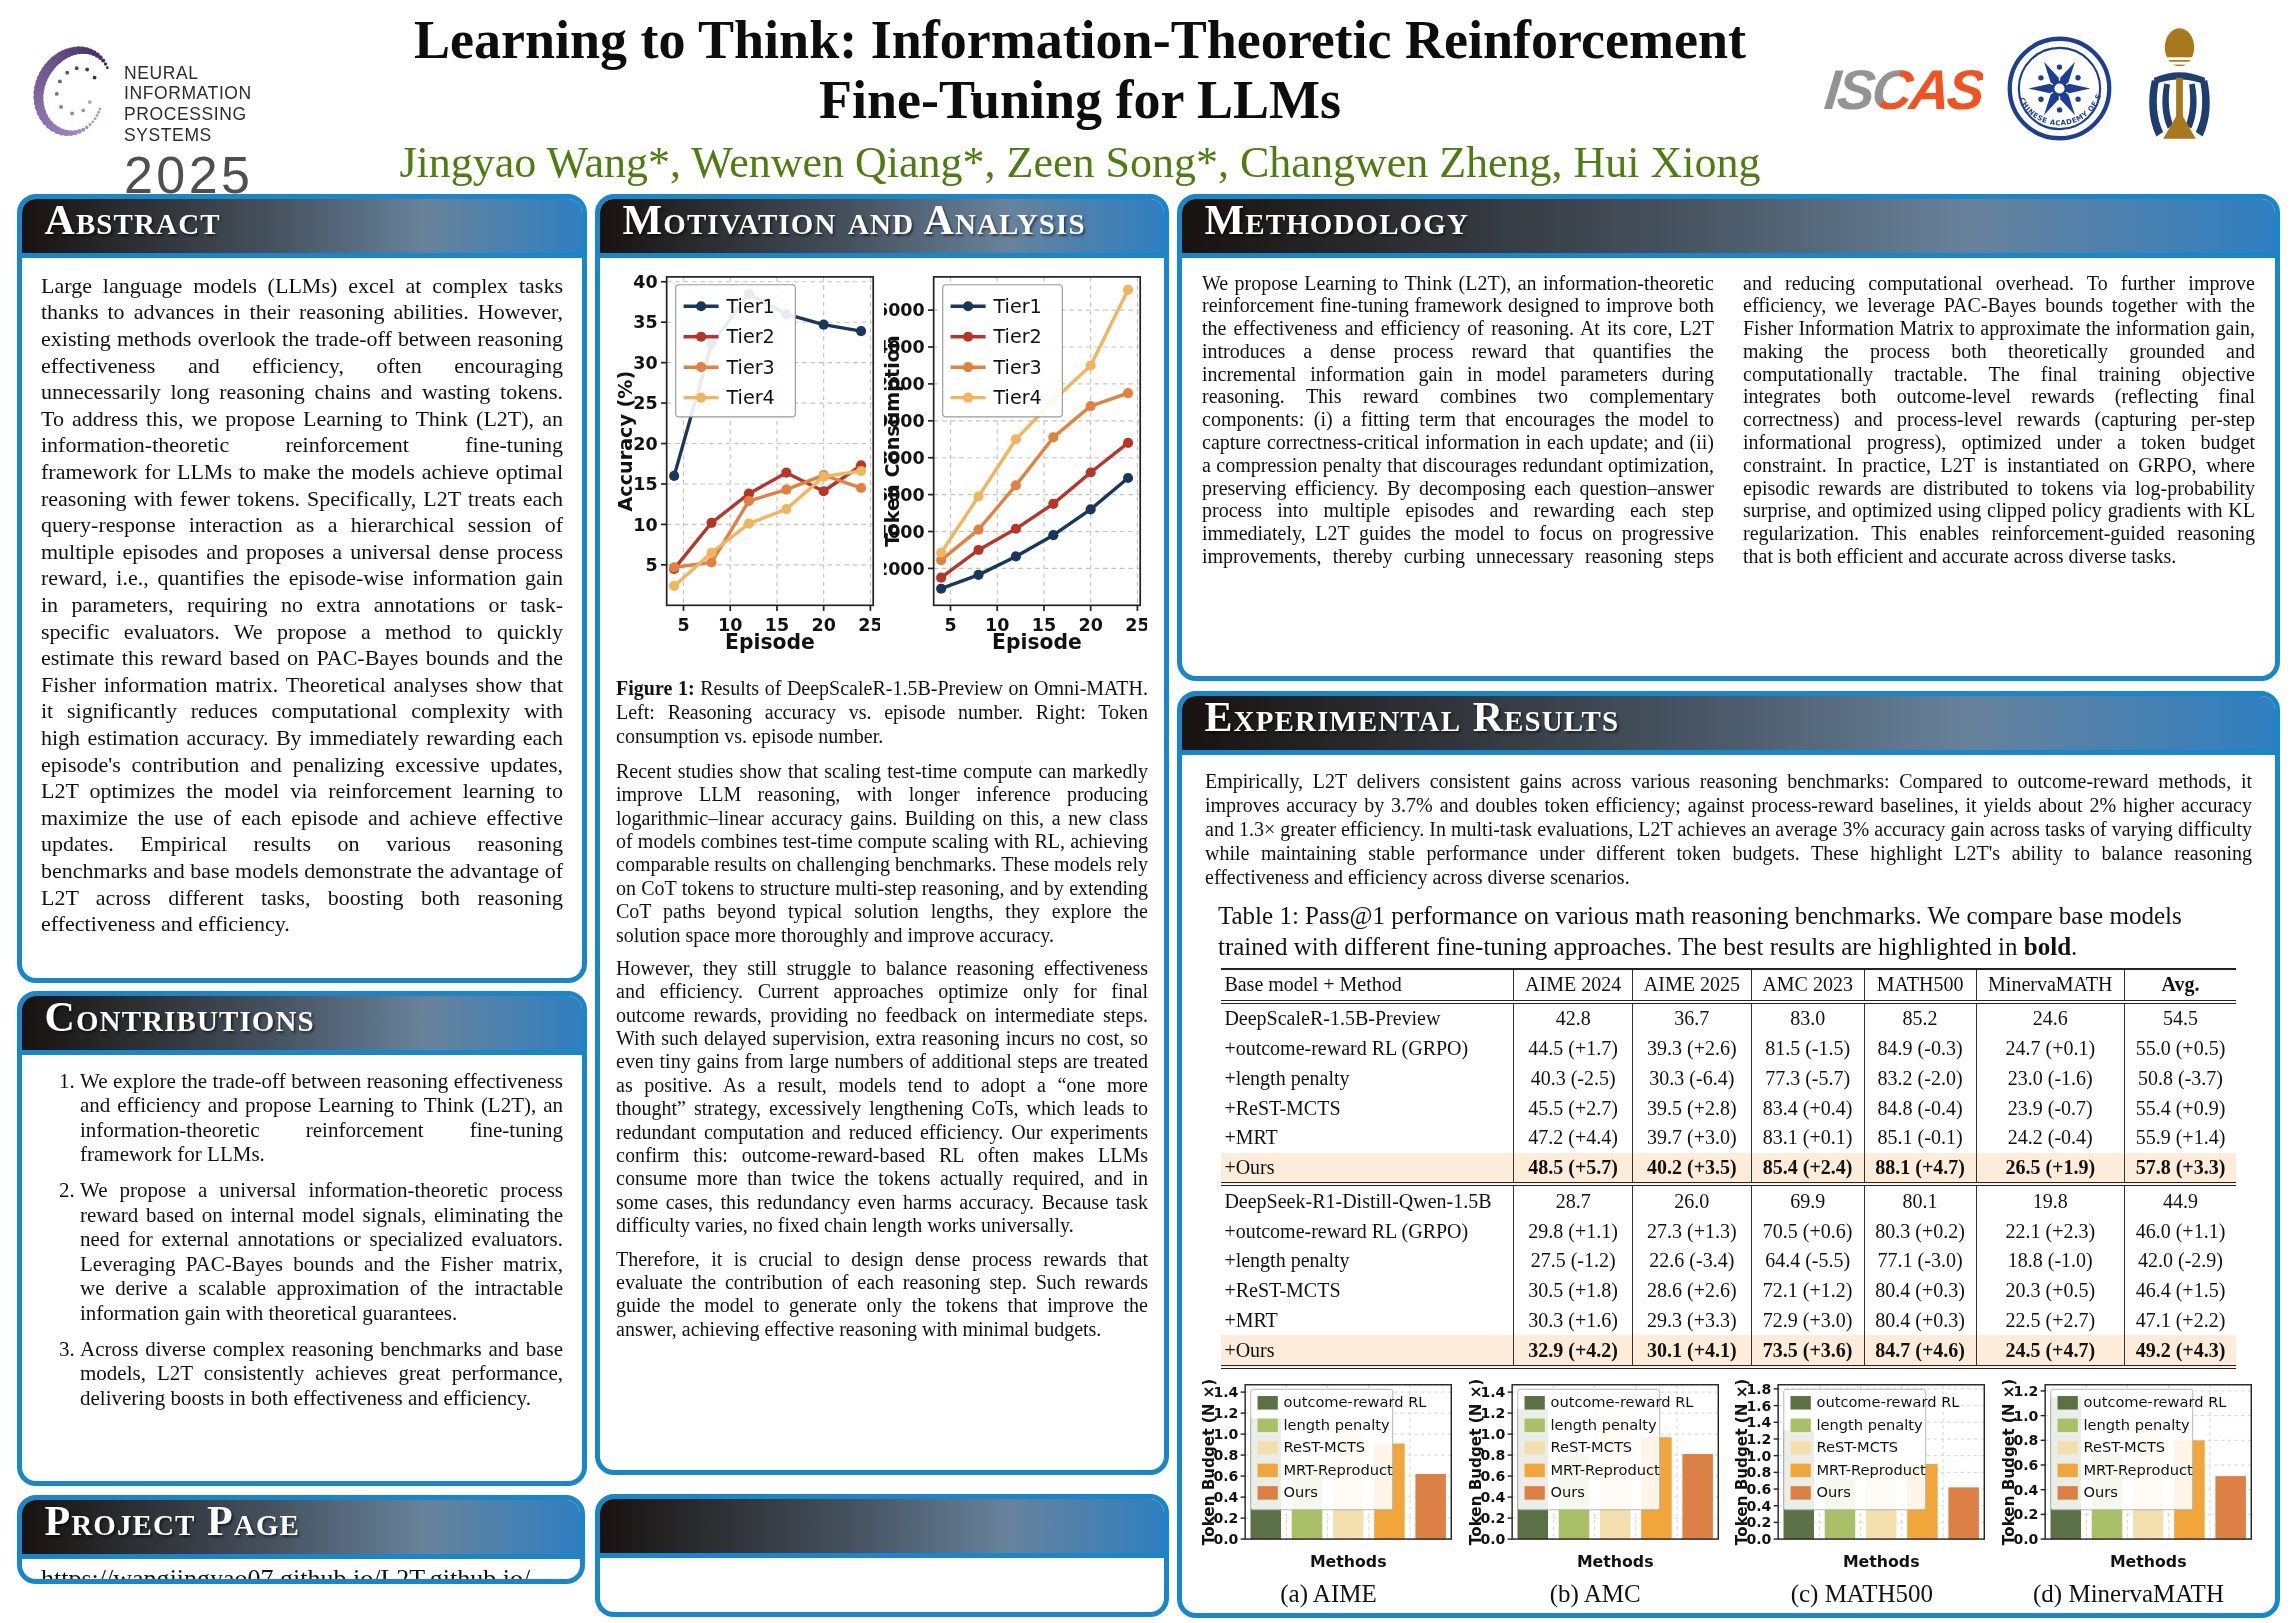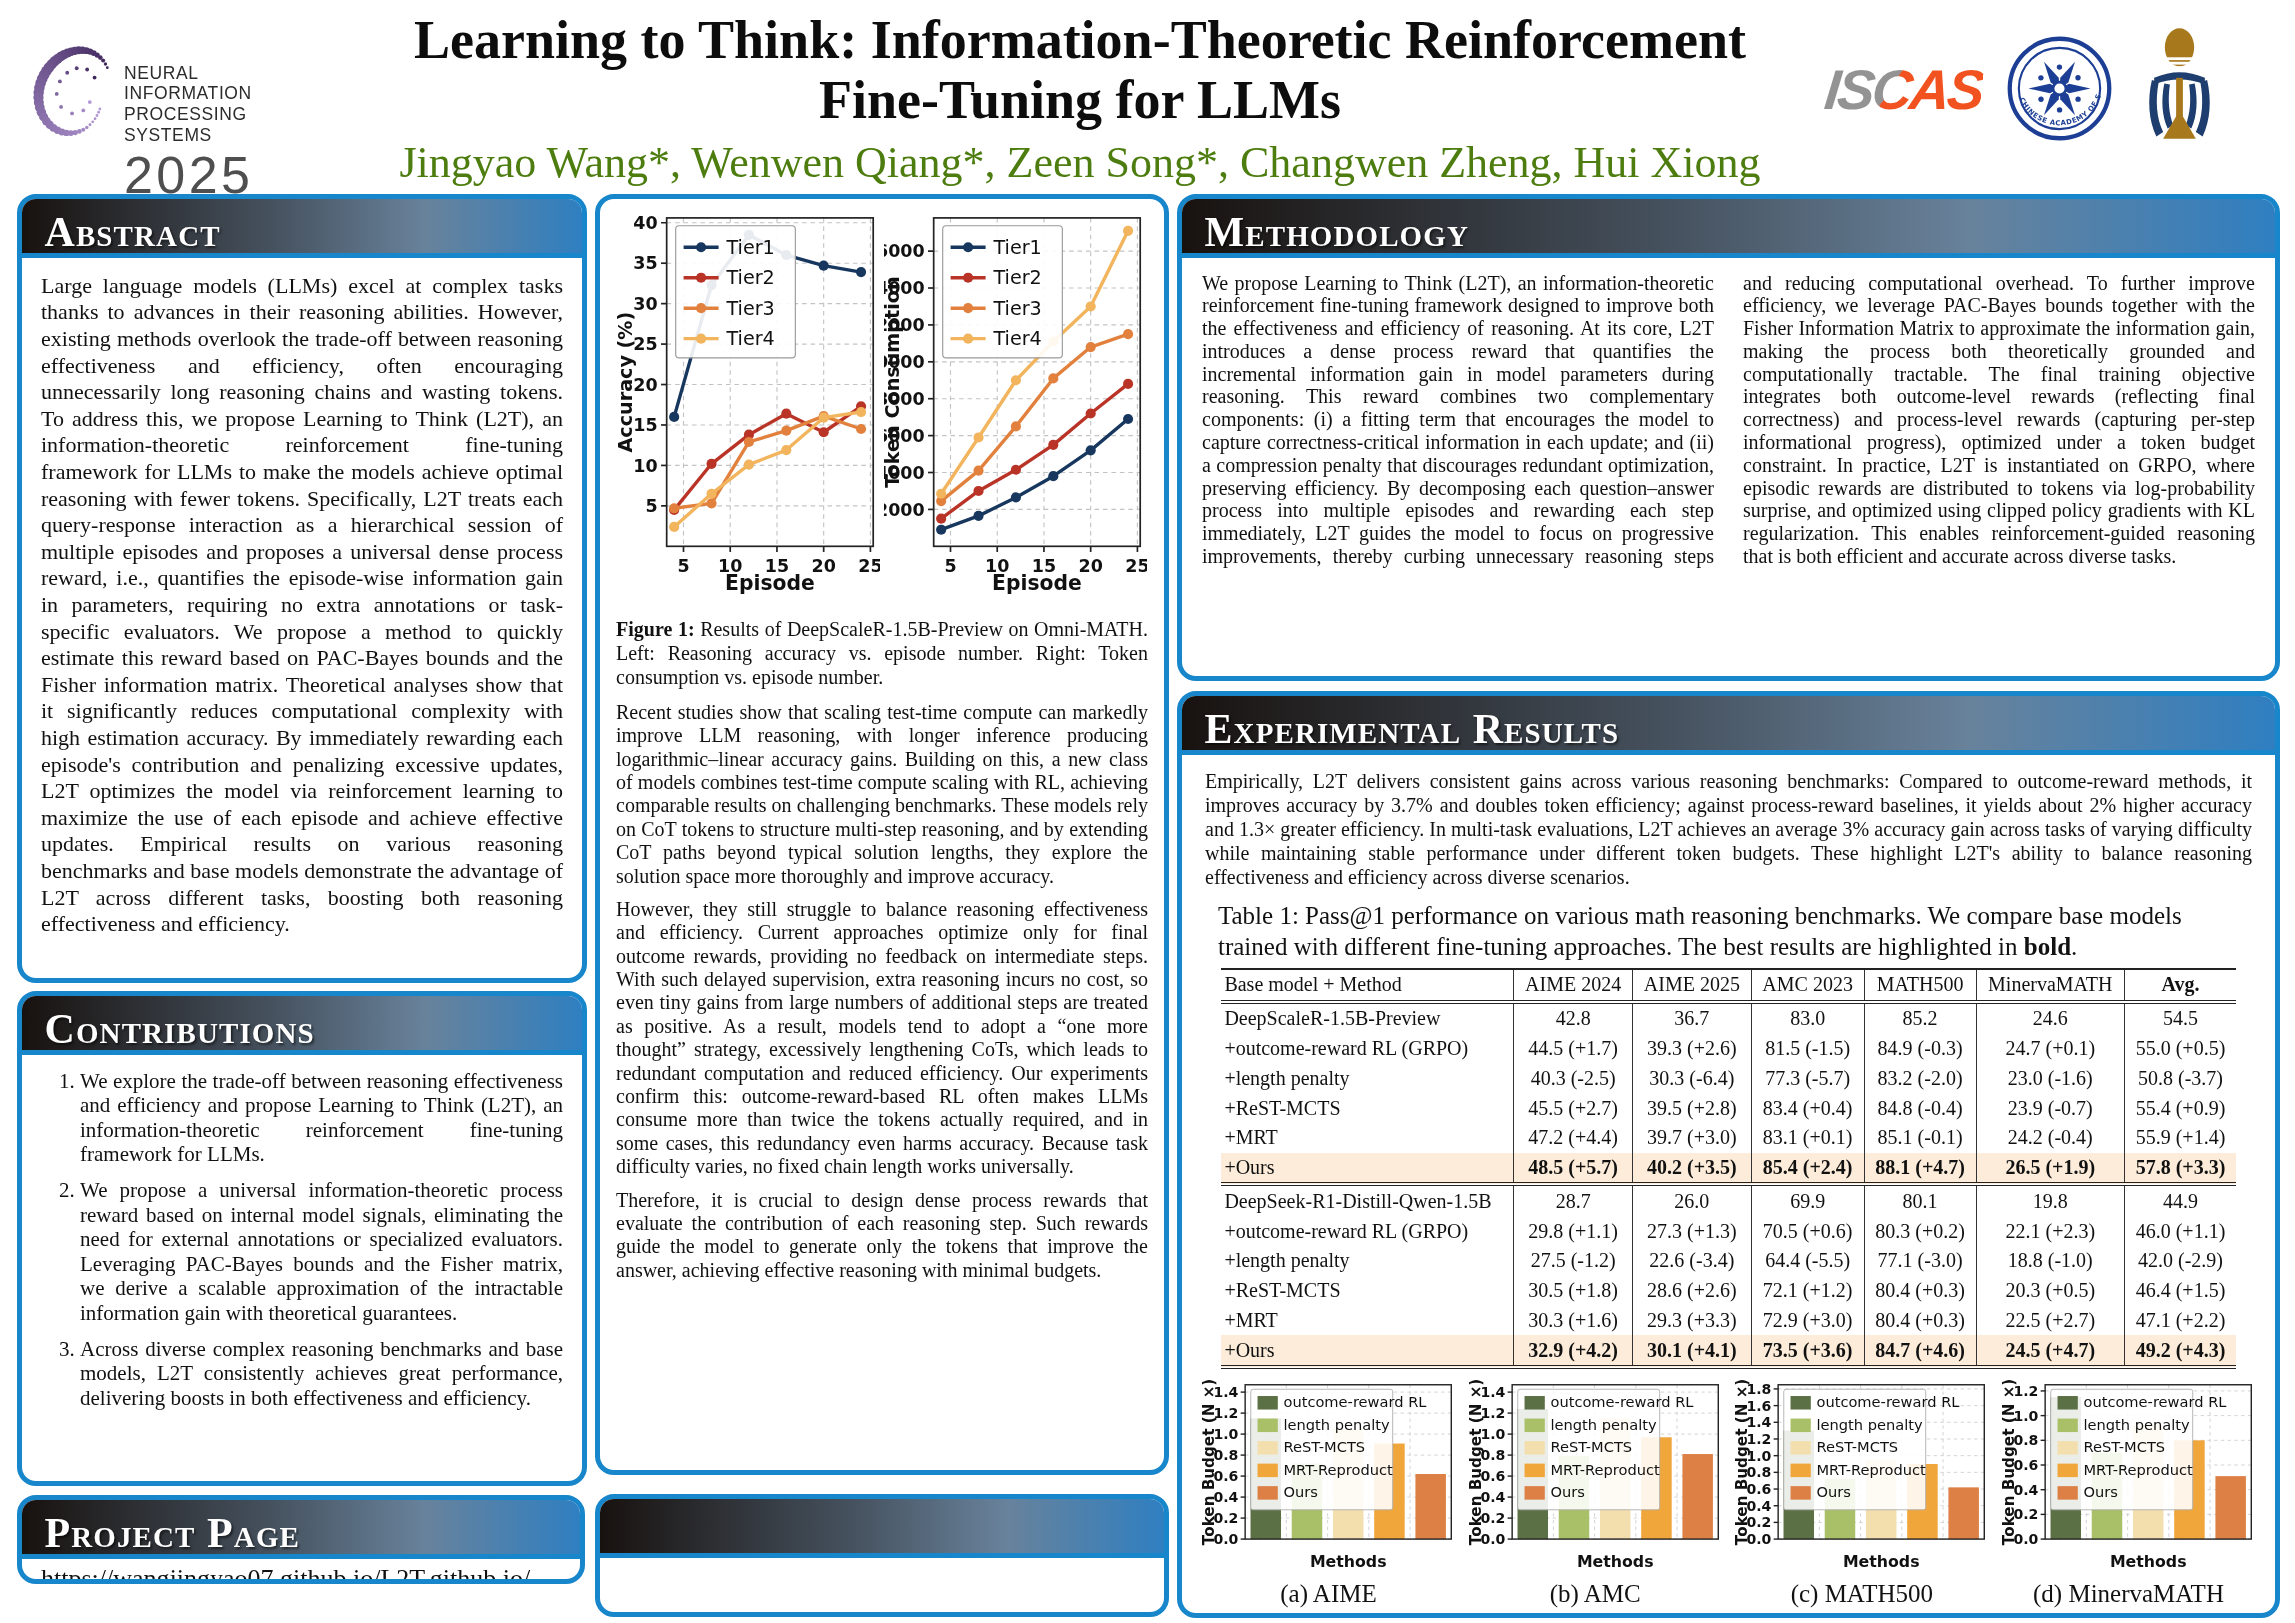--- a/index.html
+++ b/index.html
@@ -15,21 +15,21 @@
   .authors{font-size:44px;margin-top:5.6px;color:#4d7c0f;}
   .logo-row{position:absolute;right:73px;top:26px;display:flex;align-items:center;gap:24px;}
   .iscas{font-family:"Liberation Sans",sans-serif;font-style:italic;font-weight:900;font-size:56px;
          letter-spacing:-2.8px;transform:skewX(-6deg);
          background:linear-gradient(118deg,#939393 43%,#f1521f 43%);
          -webkit-background-clip:text;background-clip:text;color:transparent;}
   
   .panel{position:absolute;background:#fff;border:5px solid #1886ca;border-radius:19px;
          overflow:hidden;box-sizing:border-box;}
   .panel-header{height:54px;background:linear-gradient(90deg,#18120f 0%,#46525f 45%,#68829b 72%,#2f7fc1 100%);
-                border-bottom:5px solid #1886ca;display:flex;align-items:flex-end;padding:0 22.5px;}
+                border-bottom:5px solid #1886ca;display:flex;align-items:flex-start;padding:0 22.5px;}
   .panel-header .t{font-variant:small-caps;color:#fff;font-size:42px;font-weight:bold;
                    letter-spacing:1.1px;text-shadow:1.7px 1.7px 2.3px rgba(0,0,0,.55);line-height:1;}
   .panel-body{box-sizing:border-box;}
   .jp{text-align:justify;margin:0 0 10px 0;}
   
   .abstract-panel{left:17px;top:194px;width:570px;height:789px;}
   .abstract-panel .panel-body{padding:14.7px 19px;font-size:22px;line-height:1.21;}
   .contrib-panel{left:17px;top:991px;width:570px;height:495px;}
   .contrib-panel .panel-body{padding:11.3px 19px 11.3px 17px;font-size:21px;line-height:1.17;}
   .contrib-panel ol{margin:2.3px 0 0 0;padding-left:41px;}
@@ -207,20 +207,23 @@
   <div class="panel project-panel">
     <div class="panel-header">
       <span class="t">Project Page</span>
     </div>
     <div class="panel-body">
       <span>https://wangjingyao07.github.io/L2T.github.io/</span>
     </div>
   </div>
 
   <div class="panel motiv-panel">
+    <div class="panel-header">
+      <span class="t">Motivation and Analysis</span>
+    </div>
     <div class="panel-body">
       <div class="fig1-row">
         <span><svg viewBox="0 0 466 700" width="263" height="395" style="font-size:36px">
               <line x1="117.80995475113122" y1="14" x2="117.80995475113122" y2="596" stroke="#c3c3c3" stroke-width="2" stroke-dasharray="8 7"></line>
               <line x1="200.61538461538458" y1="14" x2="200.61538461538458" y2="596" stroke="#c3c3c3" stroke-width="2" stroke-dasharray="8 7"></line>
               <line x1="283.420814479638" y1="14" x2="283.420814479638" y2="596" stroke="#c3c3c3" stroke-width="2" stroke-dasharray="8 7"></line>
               <line x1="366.2262443438914" y1="14" x2="366.2262443438914" y2="596" stroke="#c3c3c3" stroke-width="2" stroke-dasharray="8 7"></line>
               <line x1="449.03167420814475" y1="14" x2="449.03167420814475" y2="596" stroke="#c3c3c3" stroke-width="2" stroke-dasharray="8 7"></line>
               <line x1="88" y1="524.3251231527094" x2="454" y2="524.3251231527094" stroke="#c3c3c3" stroke-width="2" stroke-dasharray="8 7"></line>
               <line x1="88" y1="452.6502463054187" x2="454" y2="452.6502463054187" stroke="#c3c3c3" stroke-width="2" stroke-dasharray="8 7"></line>

